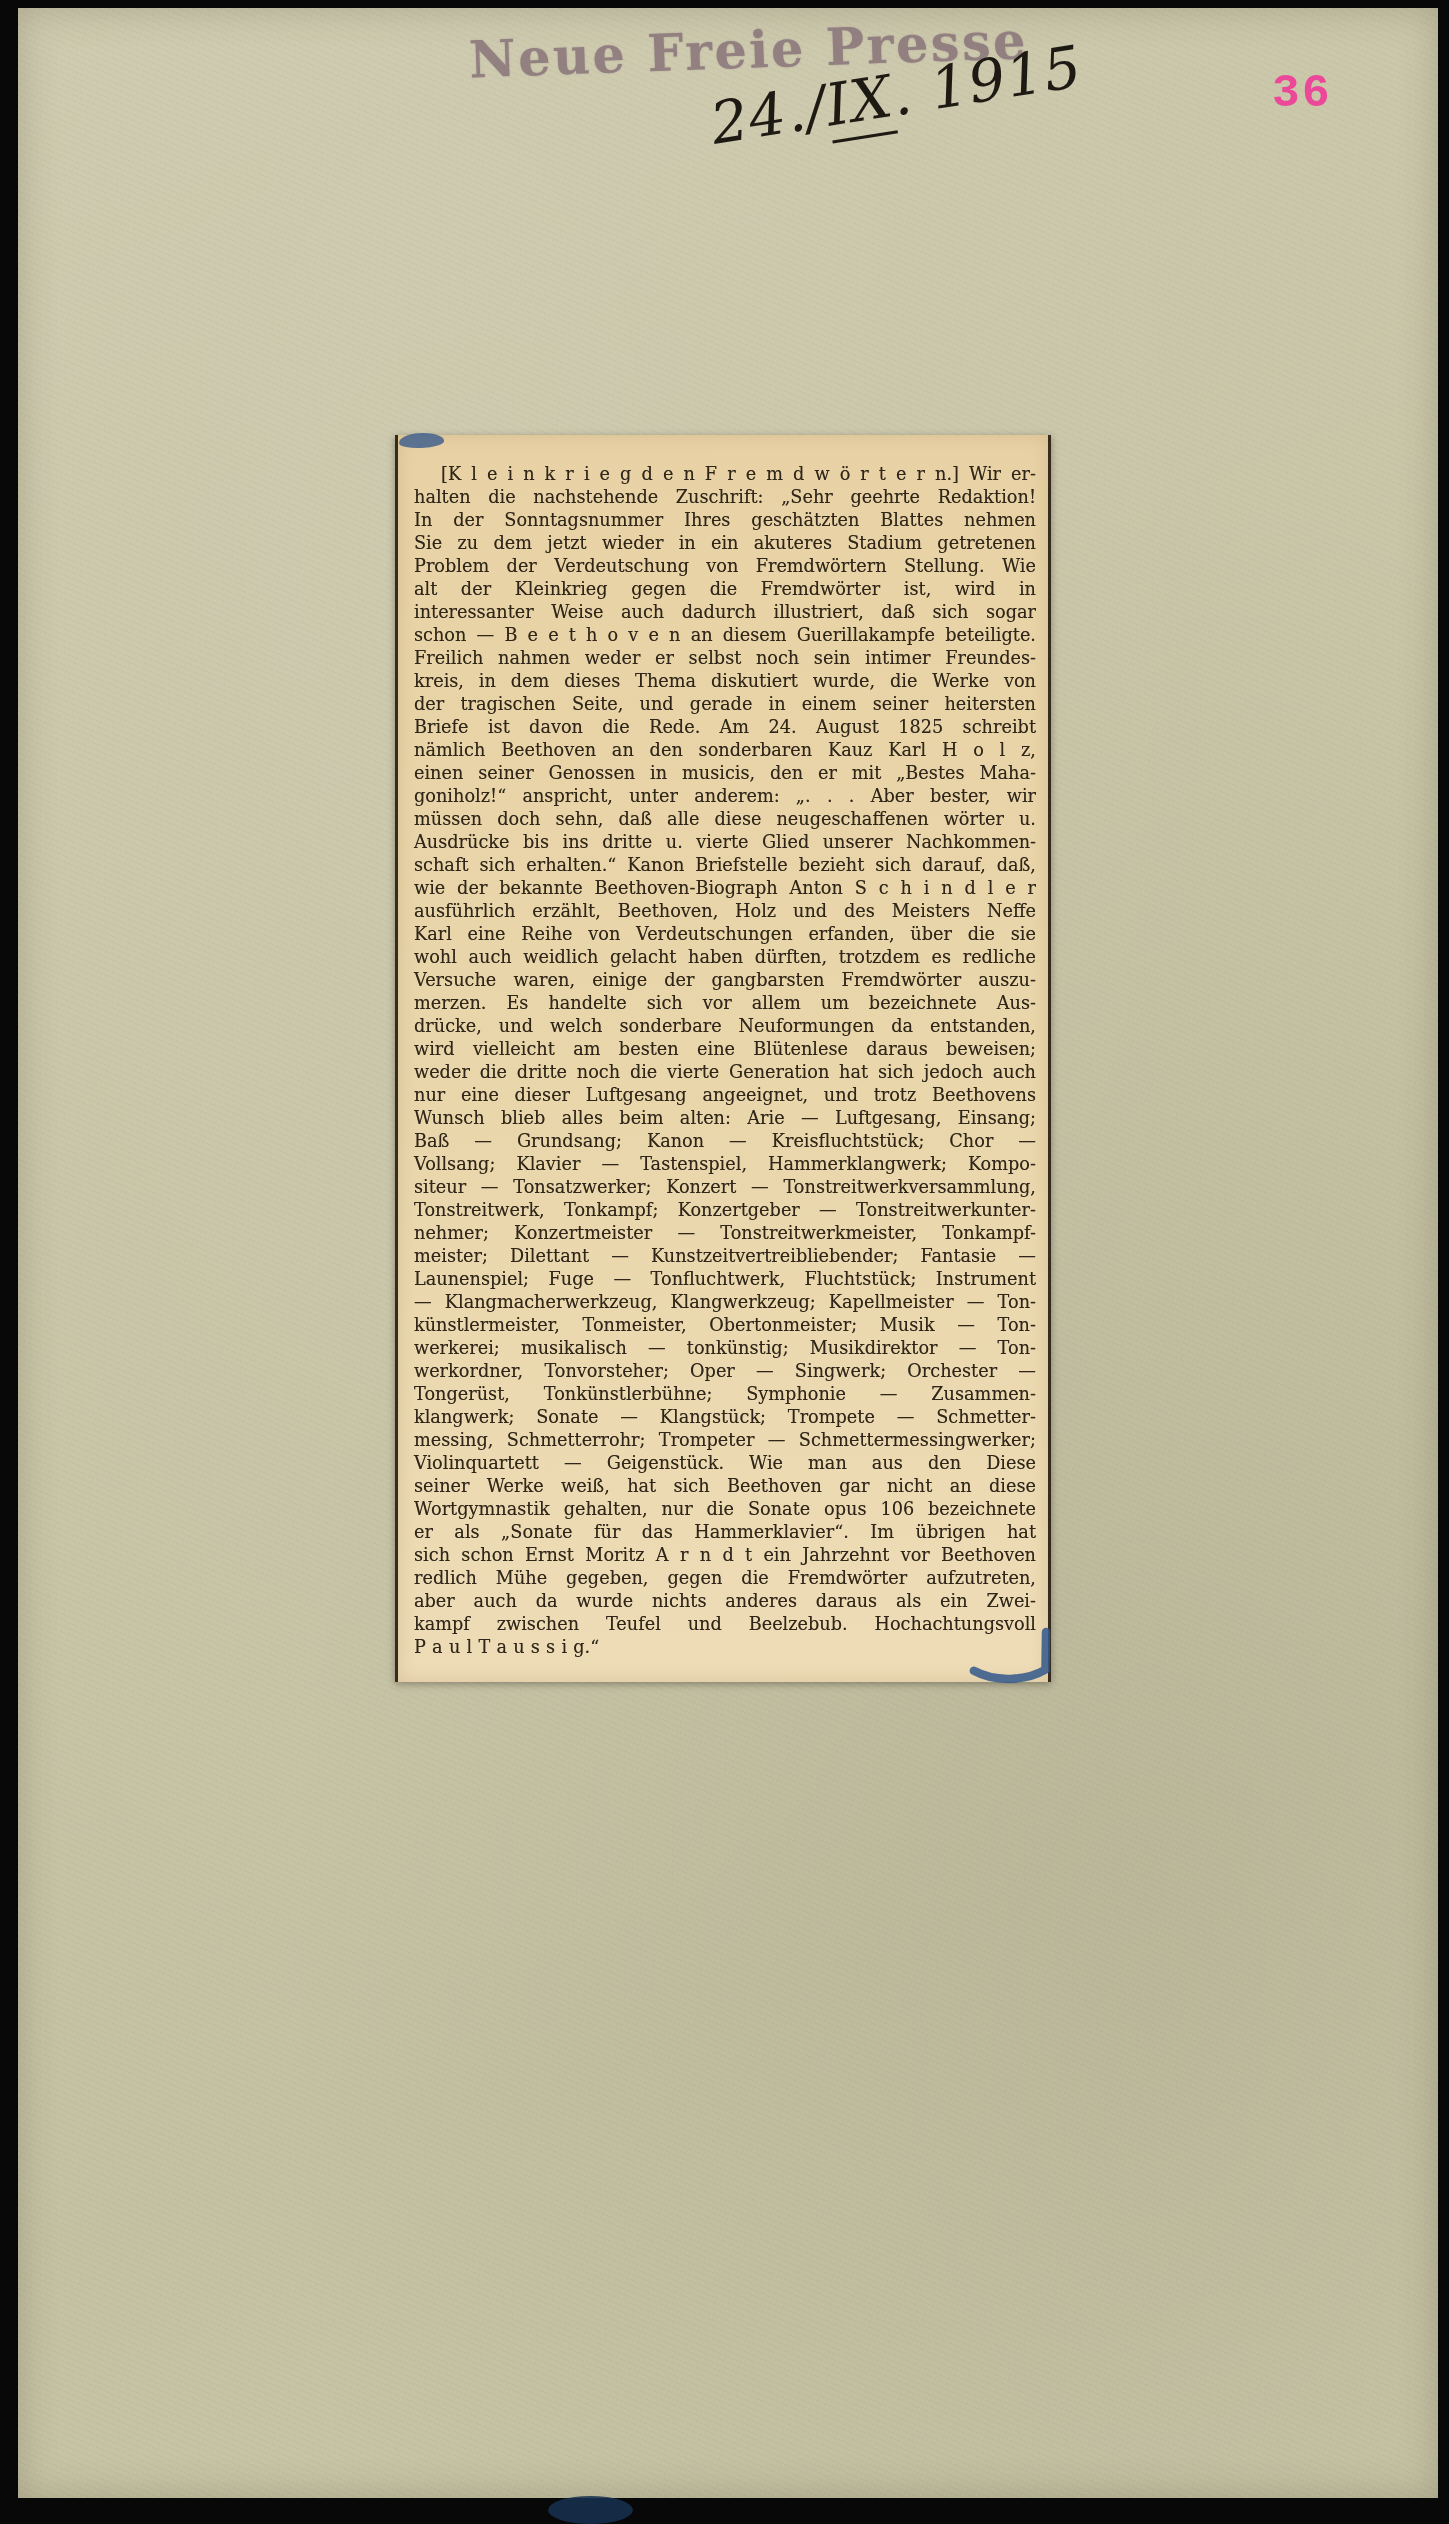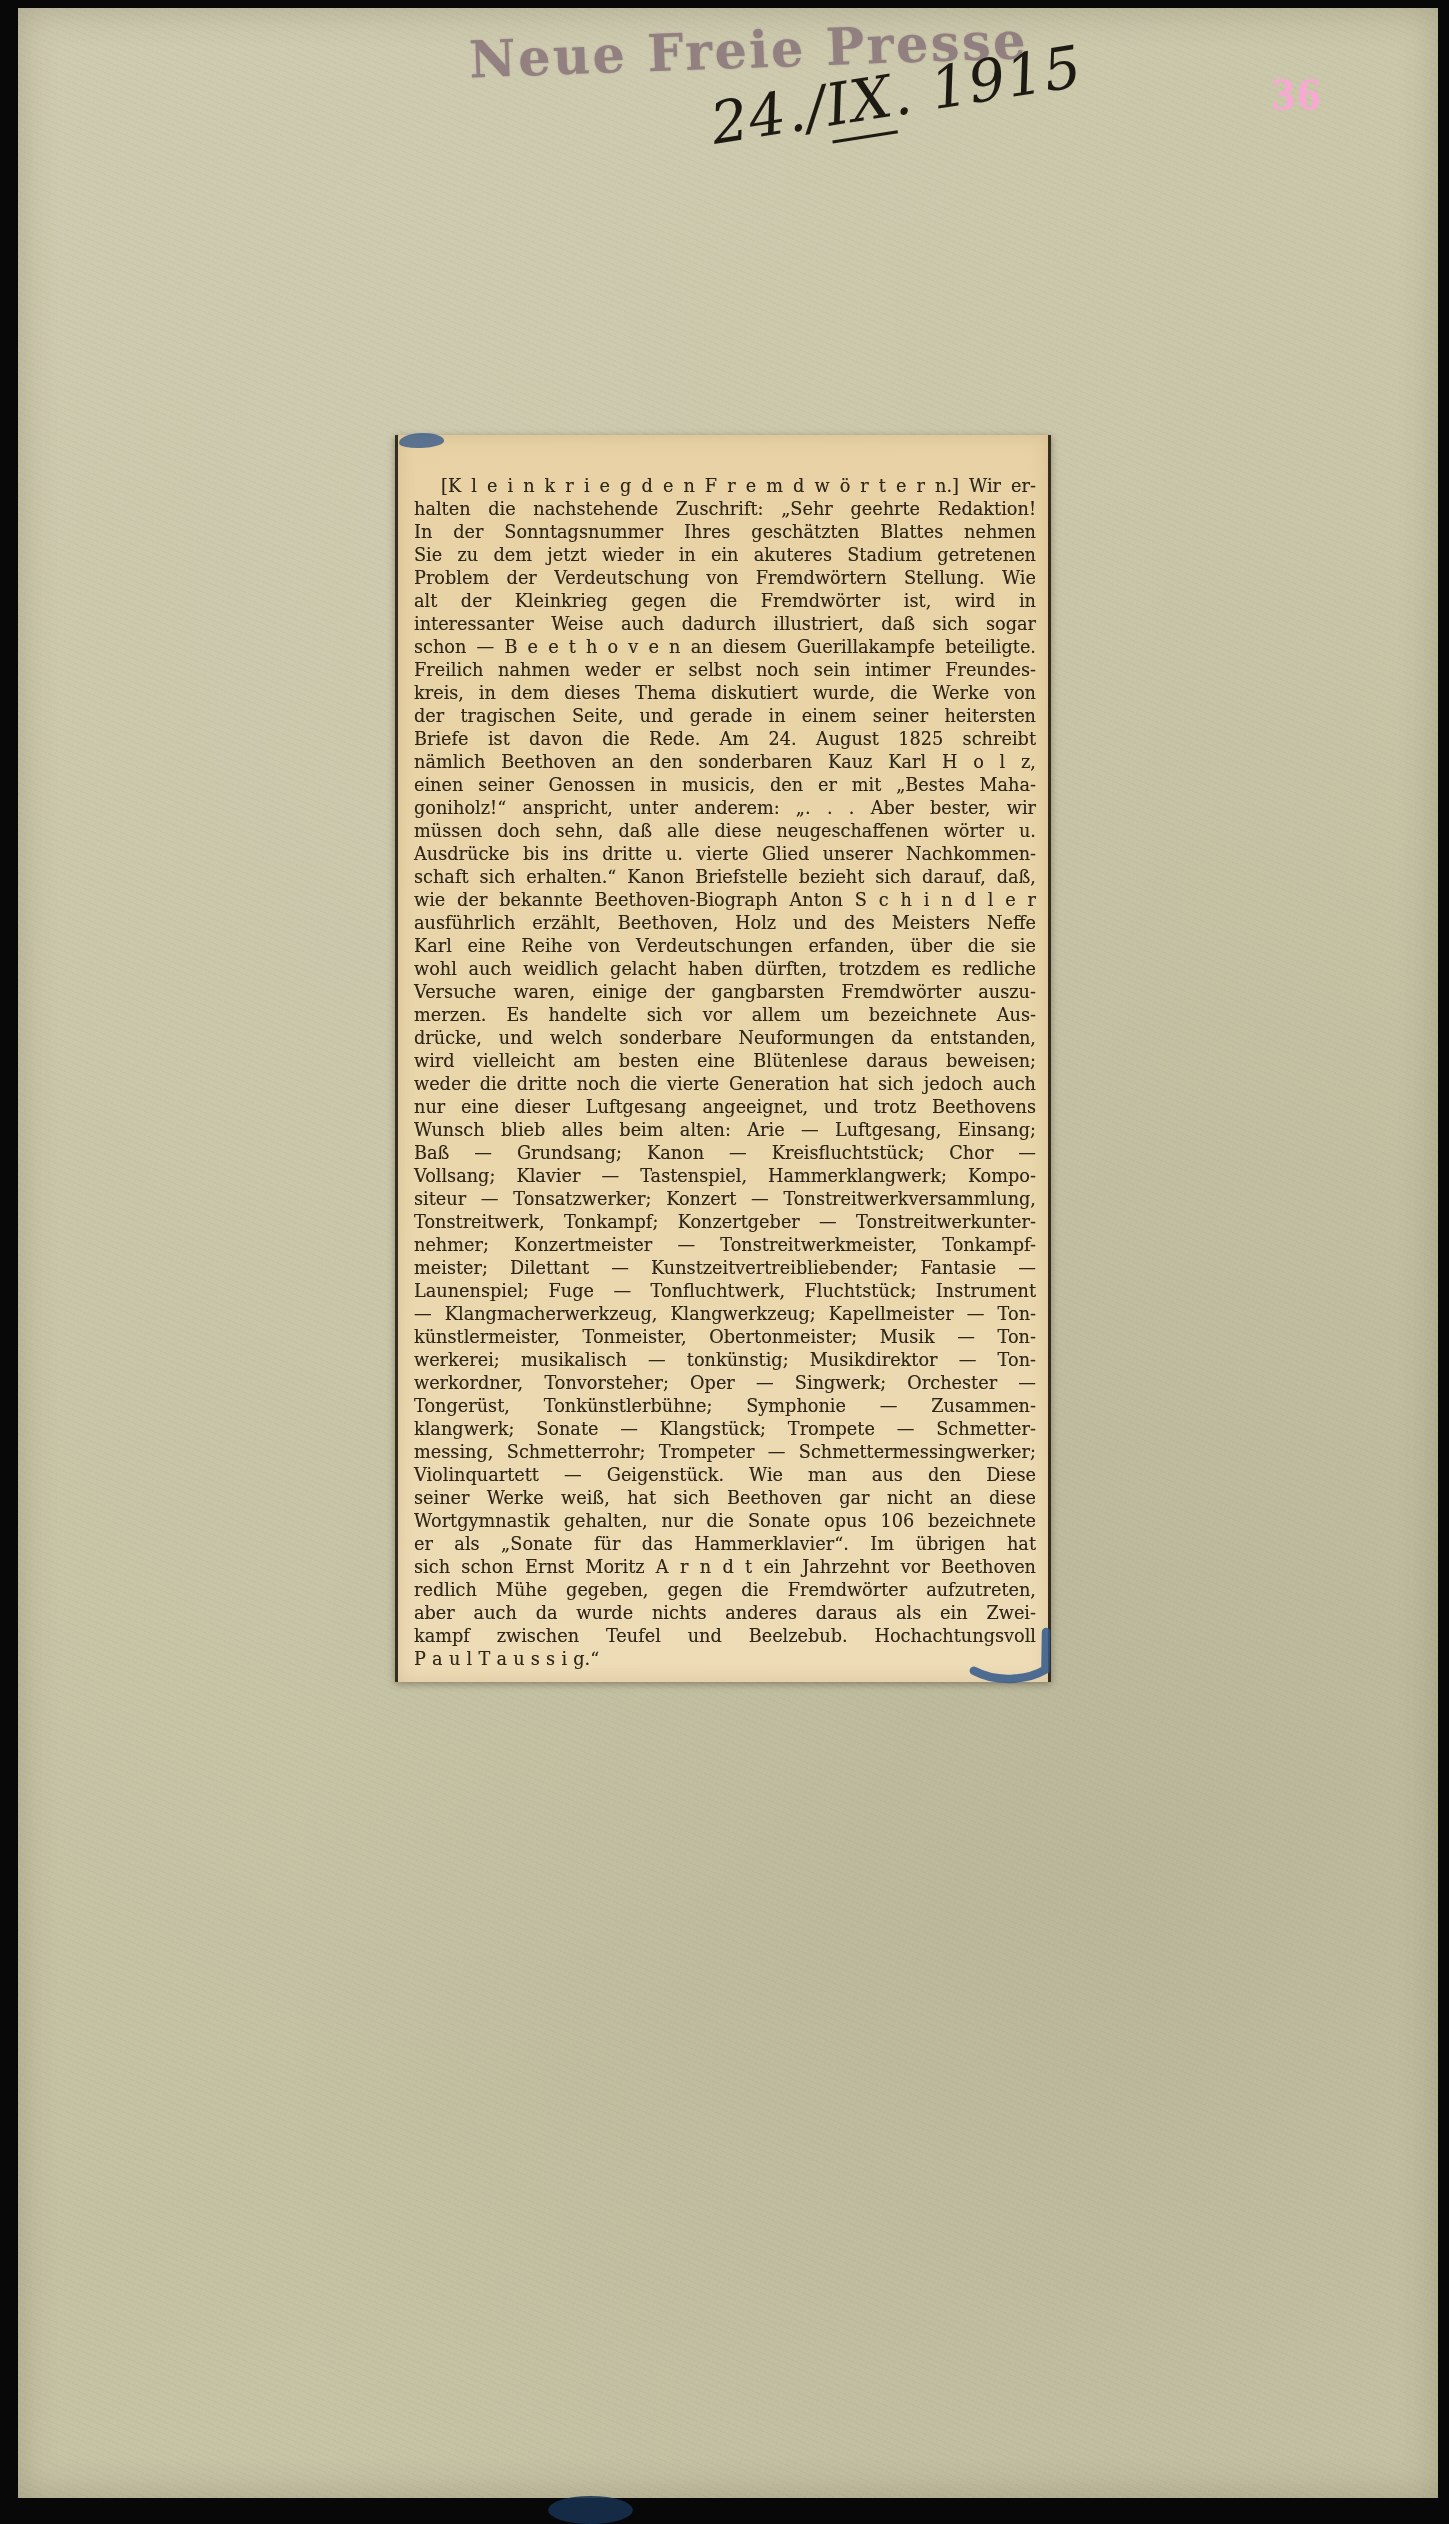--- a/index.html
+++ b/index.html
@@ -65,41 +65,41 @@
     color: #1d1913;
     transform: rotate(-9deg);
     letter-spacing: 1.2px;
     white-space: nowrap;
   }
   .handwriting .month { border-bottom: 3px solid #1d1913; padding-bottom: 1.2px; }
   .page-number {
     position: absolute;
     left: 1272px;
     top: 68px;
-    font-family: Liberation Serif, serif;
+    font-family: Liberation Mono, monospace;
     font-weight: bold;
     font-size: 46px;
-    color: #f9a8d4;
+    color: #ec4899;
     letter-spacing: 2.4px;
   }
   
   .clipping {
     position: absolute;
     left: 395px;
     top: 435px;
     width: 656px;
     height: 1247px;
     box-sizing: border-box;
     background: linear-gradient(178deg, #e8d2a5 0%, #e9d6ab 55%, #eedcb7 100%);
     border-left: 3.7px solid #352b1e;
     border-right: 3px solid #352b1e;
     box-shadow: 0 1.8px 7.3px rgba(20,15,5,0.35), inset 0 0 17px rgba(120,90,40,0.18);
     padding: 28px 12px 0 16px;
   }
-  .clipping-text { width: 100%; margin-top: 12px; }
+  .clipping-text { width: 100%; }
   .line {
     font-size: 17.7px;
     line-height: 23px;
     color: #2f2619;
     text-align: justify;
     text-align-last: justify;
     text-shadow: 0 0 0.6px rgba(47,38,25,0.45);
     word-spacing: 0.6px;
   }
   .line.first { text-indent: 27px; }

